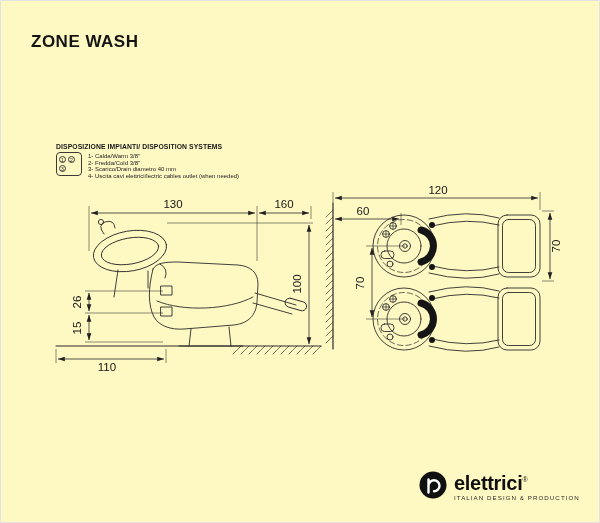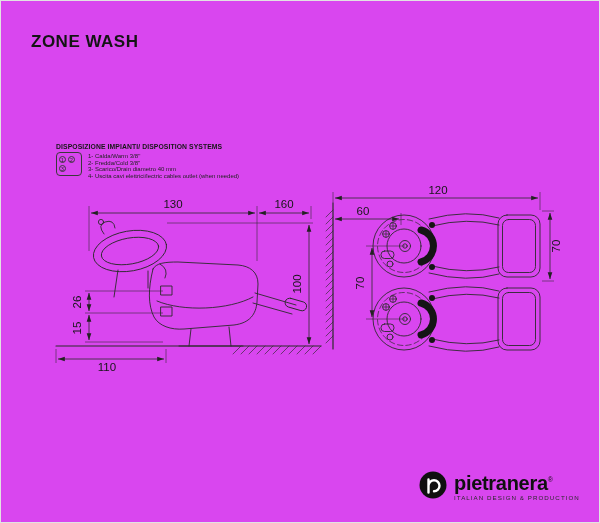--- a/index.html
+++ b/index.html
@@ -1,17 +1,17 @@
 <!DOCTYPE html>
 <html><head>
 <meta charset="utf-8">
 <style>
   html,body{margin:0;padding:0;background:#fff;}
   .page{
-    position:relative;width:600px;height:523px;background:#d946ef;
+    position:relative;width:600px;height:523px;background:#fef9c3;
     border:1px solid #e2e2e2;box-sizing:border-box;overflow:hidden;
     font-family:"Liberation Sans","DejaVu Sans",sans-serif;color:#111;
   }
   .title{
     position:absolute;left:30px;top:31px;margin:0;
     font-size:17px;font-weight:700;letter-spacing:.5px;color:#141414;
   }
   .legend{position:absolute;left:55px;top:142px;}
   .legend-title{font-size:6.8px;font-weight:700;letter-spacing:.1px;margin-bottom:2px;color:#161616;}
   .legend-body{display:flex;gap:6px;align-items:flex-start;}
@@ -164,18 +164,18 @@
       <text transform="translate(363 282) rotate(-90)">70</text>
     </g>
   </svg>
 
   <div class="brand">
     <svg width="30" height="30" viewBox="0 0 30 30">
       <circle cx="15" cy="15" r="13.5" fill="#101010"></circle>
       <path d="M10.5,22.5 V9.5 M10.5,15.8 a5.5,5.5 0 1 1 5.5,5.5" fill="none" stroke="#fff" stroke-width="2.4" stroke-linecap="round"></path>
     </svg>
     <div class="brand-text">
-      <div class="brand-name"><span>pietranera</span><span class="reg">®</span></div>
+      <div class="brand-name"><span>elettrici</span><span class="reg">®</span></div>
       <div class="brand-tagline">ITALIAN DESIGN &amp; PRODUCTION</div>
     </div>
   </div>
 
 </div>
 
 </body></html>

